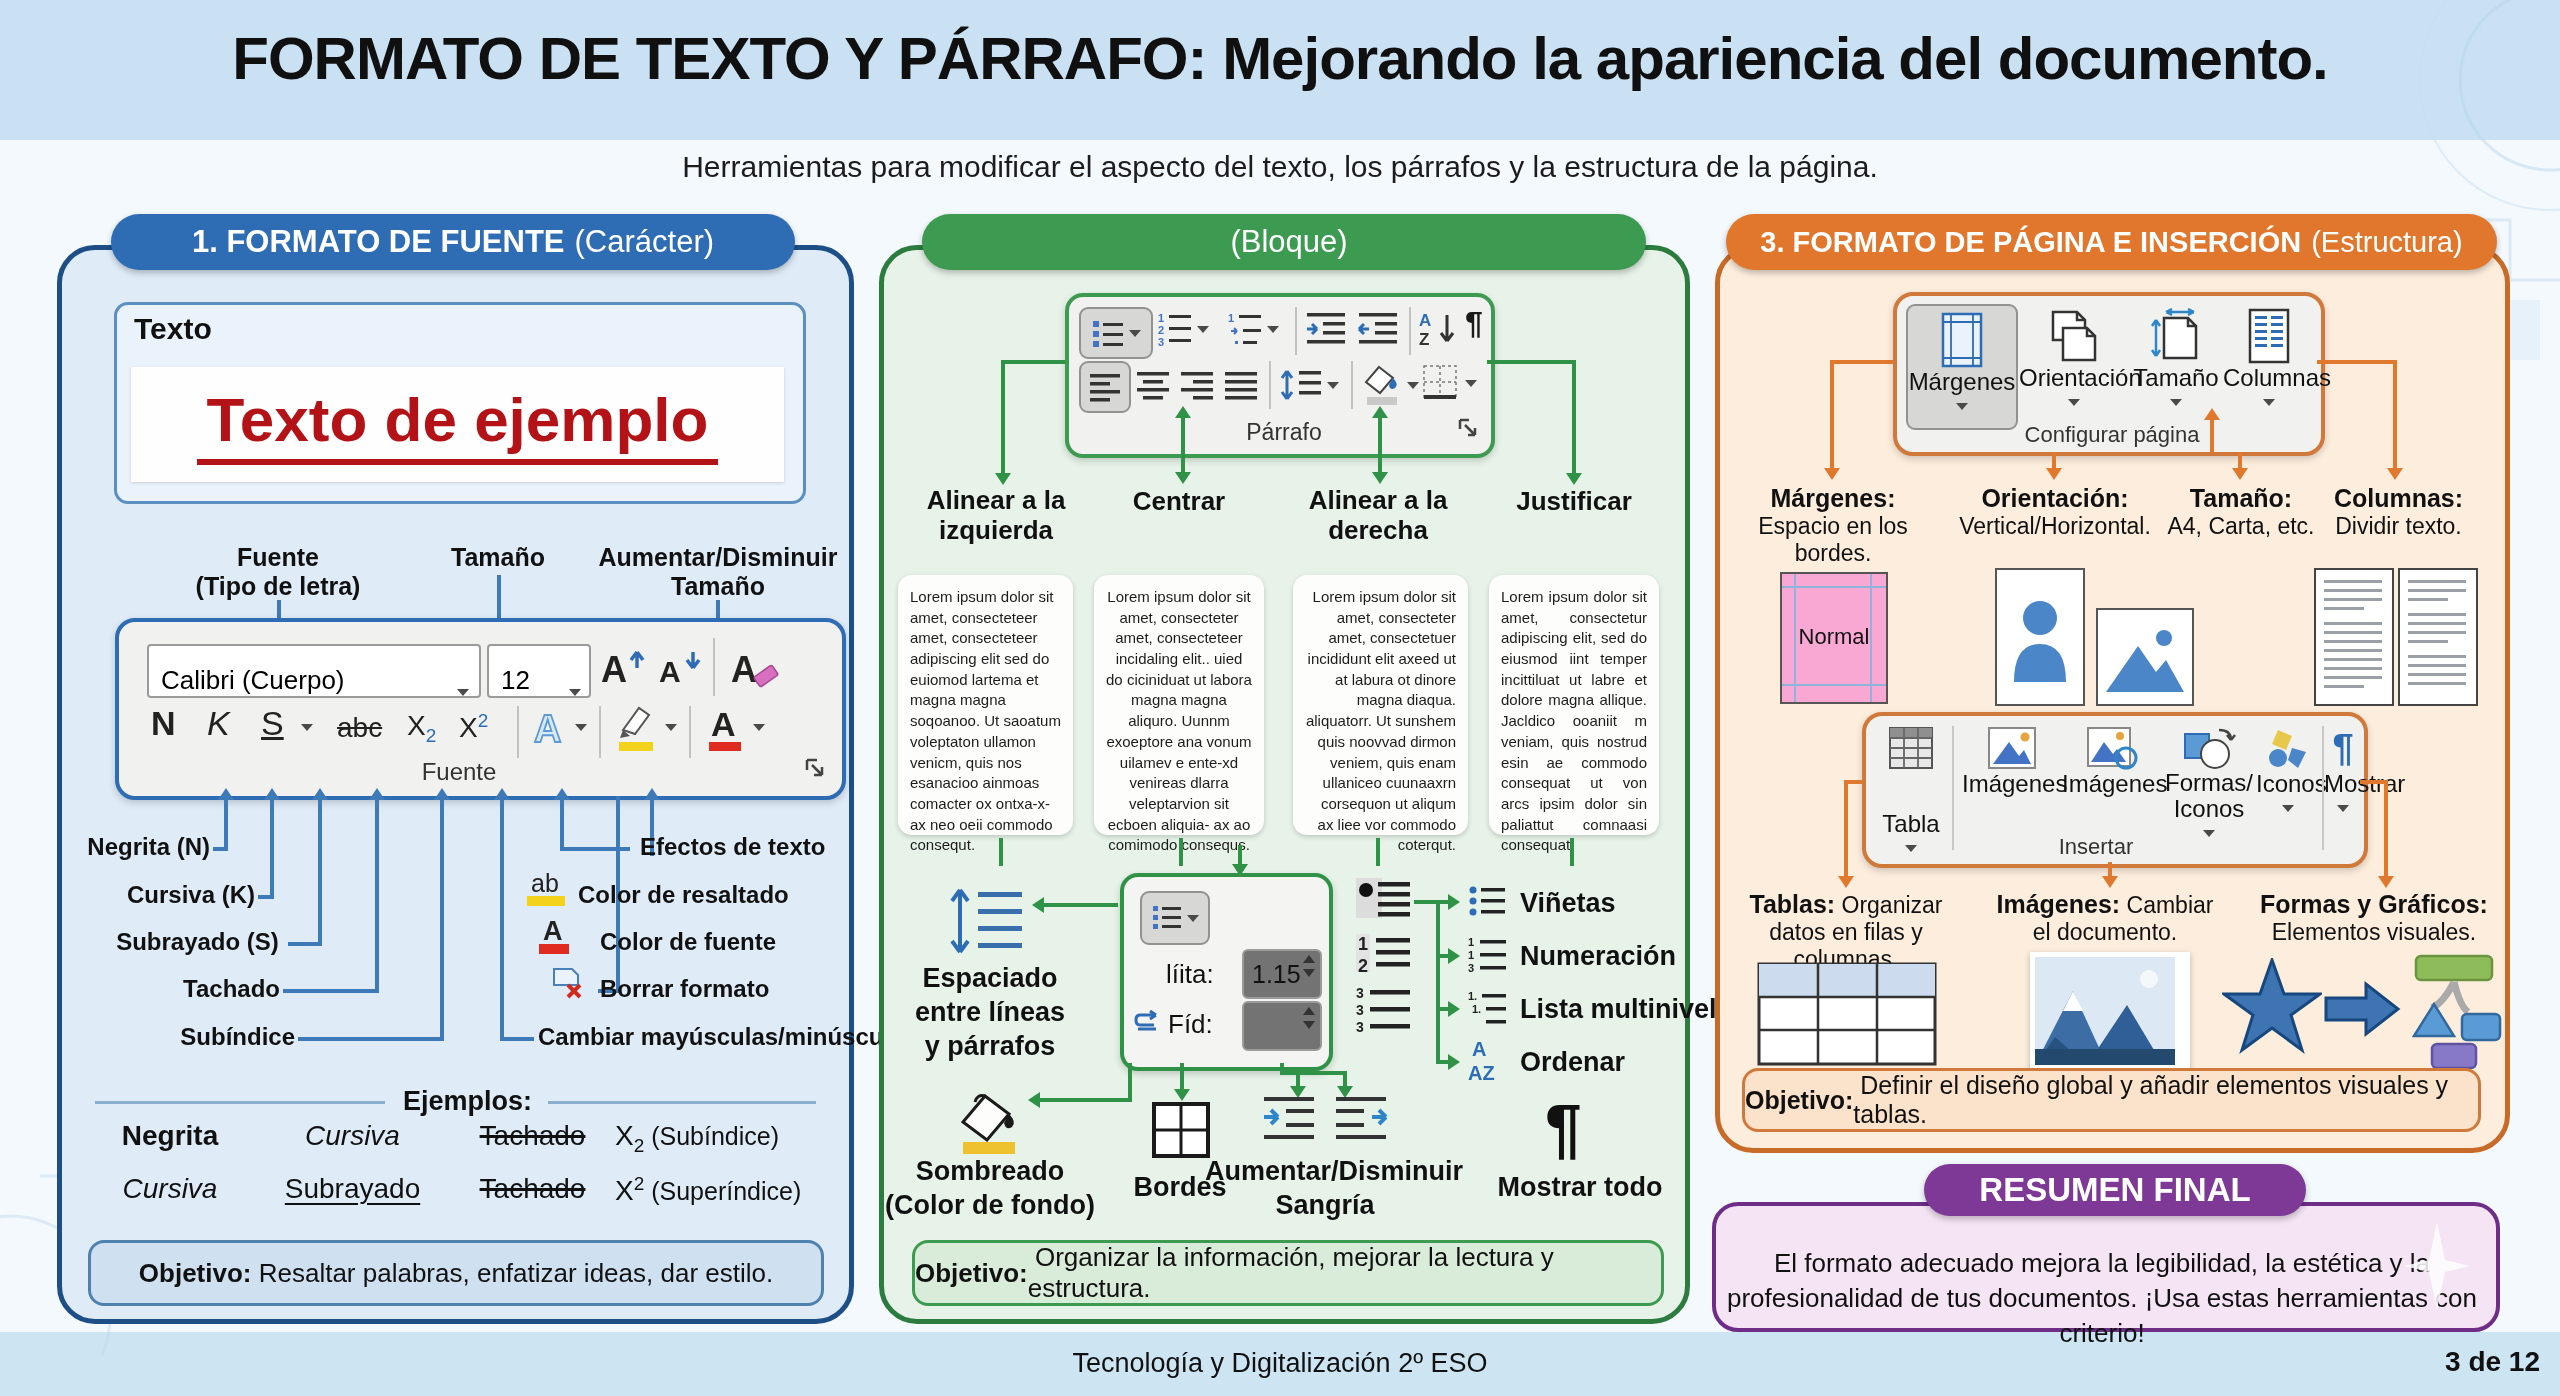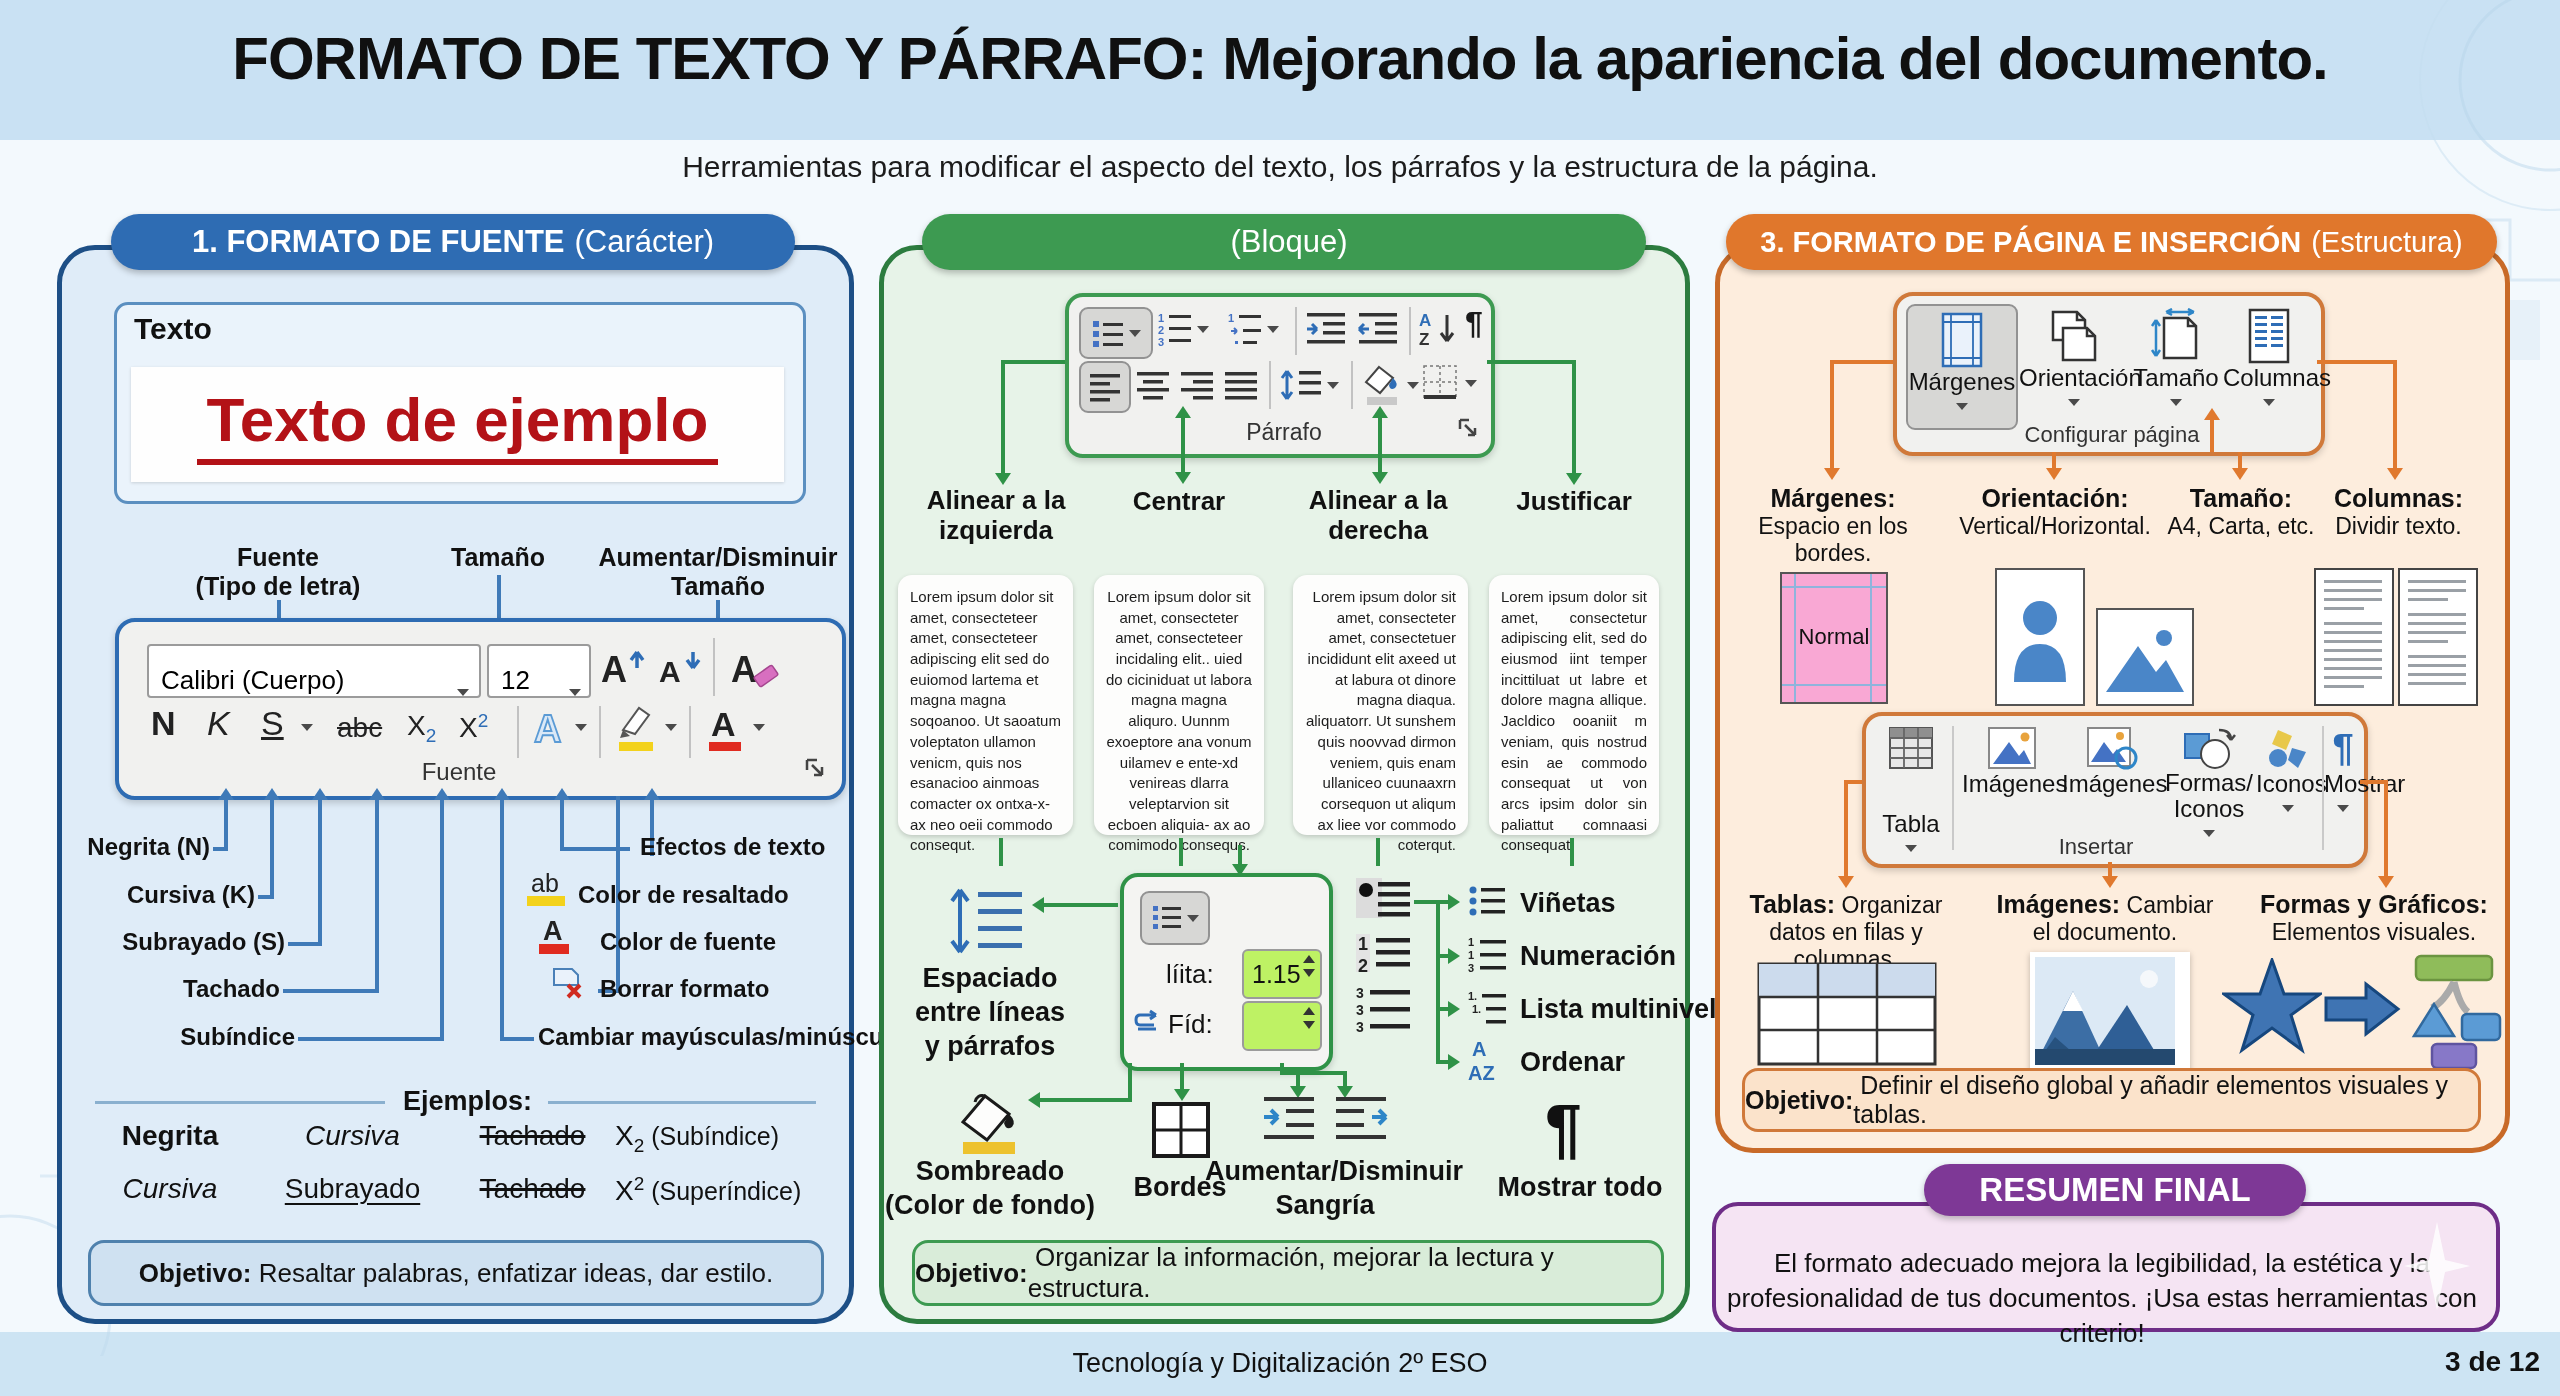--- a/index.html
+++ b/index.html
@@ -18,21 +18,21 @@
   .objbar{position:absolute;border-radius:16px;border:3px solid;display:flex;align-items:center;justify-content:center;font-size:26px;color:#111;}
   .tb{position:absolute;background:#f1f1ef;box-shadow:0 3px 7px rgba(0,0,0,.18);}
   .sel{background:#d7d7d5;border:2px solid #929292;border-radius:9px;}
   .chv{display:inline-block;width:0;height:0;border-left:6px solid transparent;border-right:6px solid transparent;border-top:7px solid #4a4a4a;}
   .inp{background:#fff;border:2px solid #9b9b9b;border-radius:4px;position:absolute;display:flex;align-items:flex-end;}
   .lbl{position:absolute;color:#111;font-weight:bold;}
   .loremtxt{font-size:15px;line-height:1.38;color:#1c1c1c;}
   .featWrap{position:absolute;text-align:center;color:#111;}
   .featWrap .h{font-weight:bold;font-size:25px;}
   .featWrap .t{font-size:23px;}
-  .spinbox{position:absolute;background:#bef264;border:2px solid #9b9b9b;border-radius:6px;}
+  .spinbox{position:absolute;background:#737373;border:2px solid #9b9b9b;border-radius:6px;}
   .spin{position:absolute;right:5px;top:4px;display:flex;flex-direction:column;gap:6px;}
   .spin i{width:0;height:0;border-left:6px solid transparent;border-right:6px solid transparent;}
   .spin .u{border-bottom:8px solid #333;}
   .spin .d{border-top:8px solid #333;}
   svg{display:block;}
   .decor{position:absolute;opacity:.45;}
 </style>
 </head>
 <body>
 
@@ -174,21 +174,21 @@
 <div class="ah up" style="left:554px;top:788px;border-bottom-color:#3f7ab8;"></div>
 <div class="ln" style="left:560px;top:847px;width:70px;height:4px;background:#3f7ab8;"></div>
 <div class="ln" style="left:650px;top:796px;width:4px;height:60px;background:#3f7ab8;"></div>
 <div class="ah up" style="left:644px;top:788px;border-bottom-color:#3f7ab8;"></div>
 <div class="ln" style="left:620px;top:989px;width:4px;height:0px;background:#3f7ab8;"></div>
 <div class="ln" style="left:616px;top:796px;width:4px;height:197px;background:#3f7ab8;"></div>
 <div class="ln" style="left:598px;top:989px;width:22px;height:4px;background:#3f7ab8;"></div>
 
 <div class="lbl" style="left:70px;top:833px;width:140px;text-align:right;font-size:24px;">Negrita (N)</div>
 <div class="lbl" style="left:115px;top:881px;width:140px;text-align:right;font-size:24px;">Cursiva (K)</div>
-<div class="lbl" style="left:110px;top:928px;width:175px;text-align:right;font-size:24px;">Subrayado (S)</div>
+<div class="lbl" style="left:110px;top:928px;width:175px;text-align:center;font-size:24px;">Subrayado (S)</div>
 <div class="lbl" style="left:160px;top:975px;width:120px;text-align:right;font-size:24px;">Tachado</div>
 <div class="lbl" style="left:165px;top:1023px;width:130px;text-align:right;font-size:24px;">Subíndice</div>
 
 <div class="lbl" style="left:640px;top:833px;font-size:24px;">Efectos de texto</div>
 <div class="abs" style="left:525px;top:868px;">
   <svg width="42" height="40">
       <text x="6" y="24" font-size="25" fill="#222" font-family="Liberation Sans">ab</text>
       <rect x="2" y="28" width="38" height="10" fill="#f3d21c"></rect>
     </svg>
 </div>

